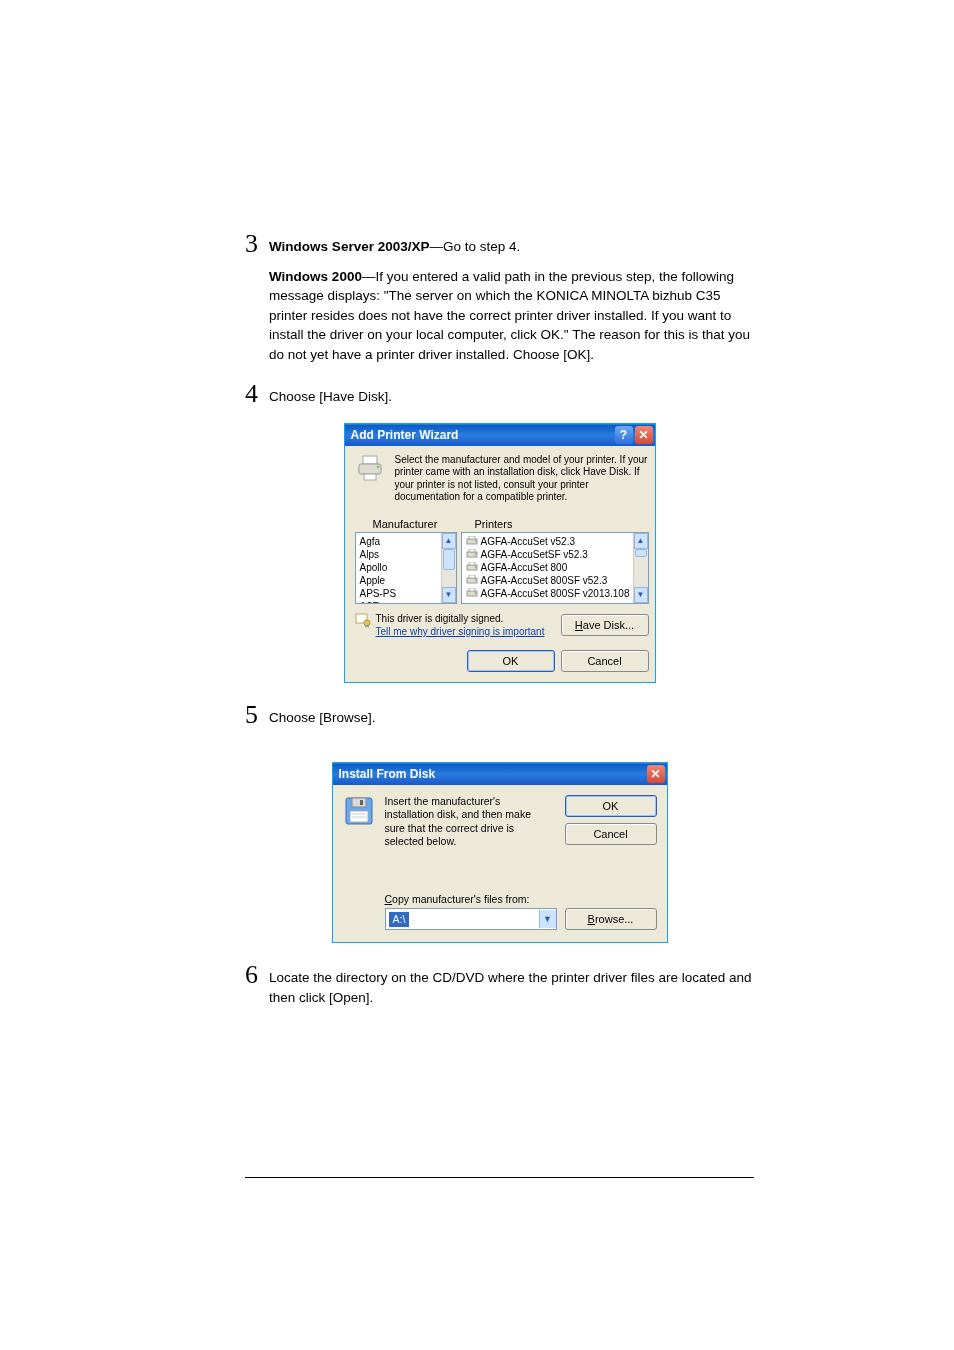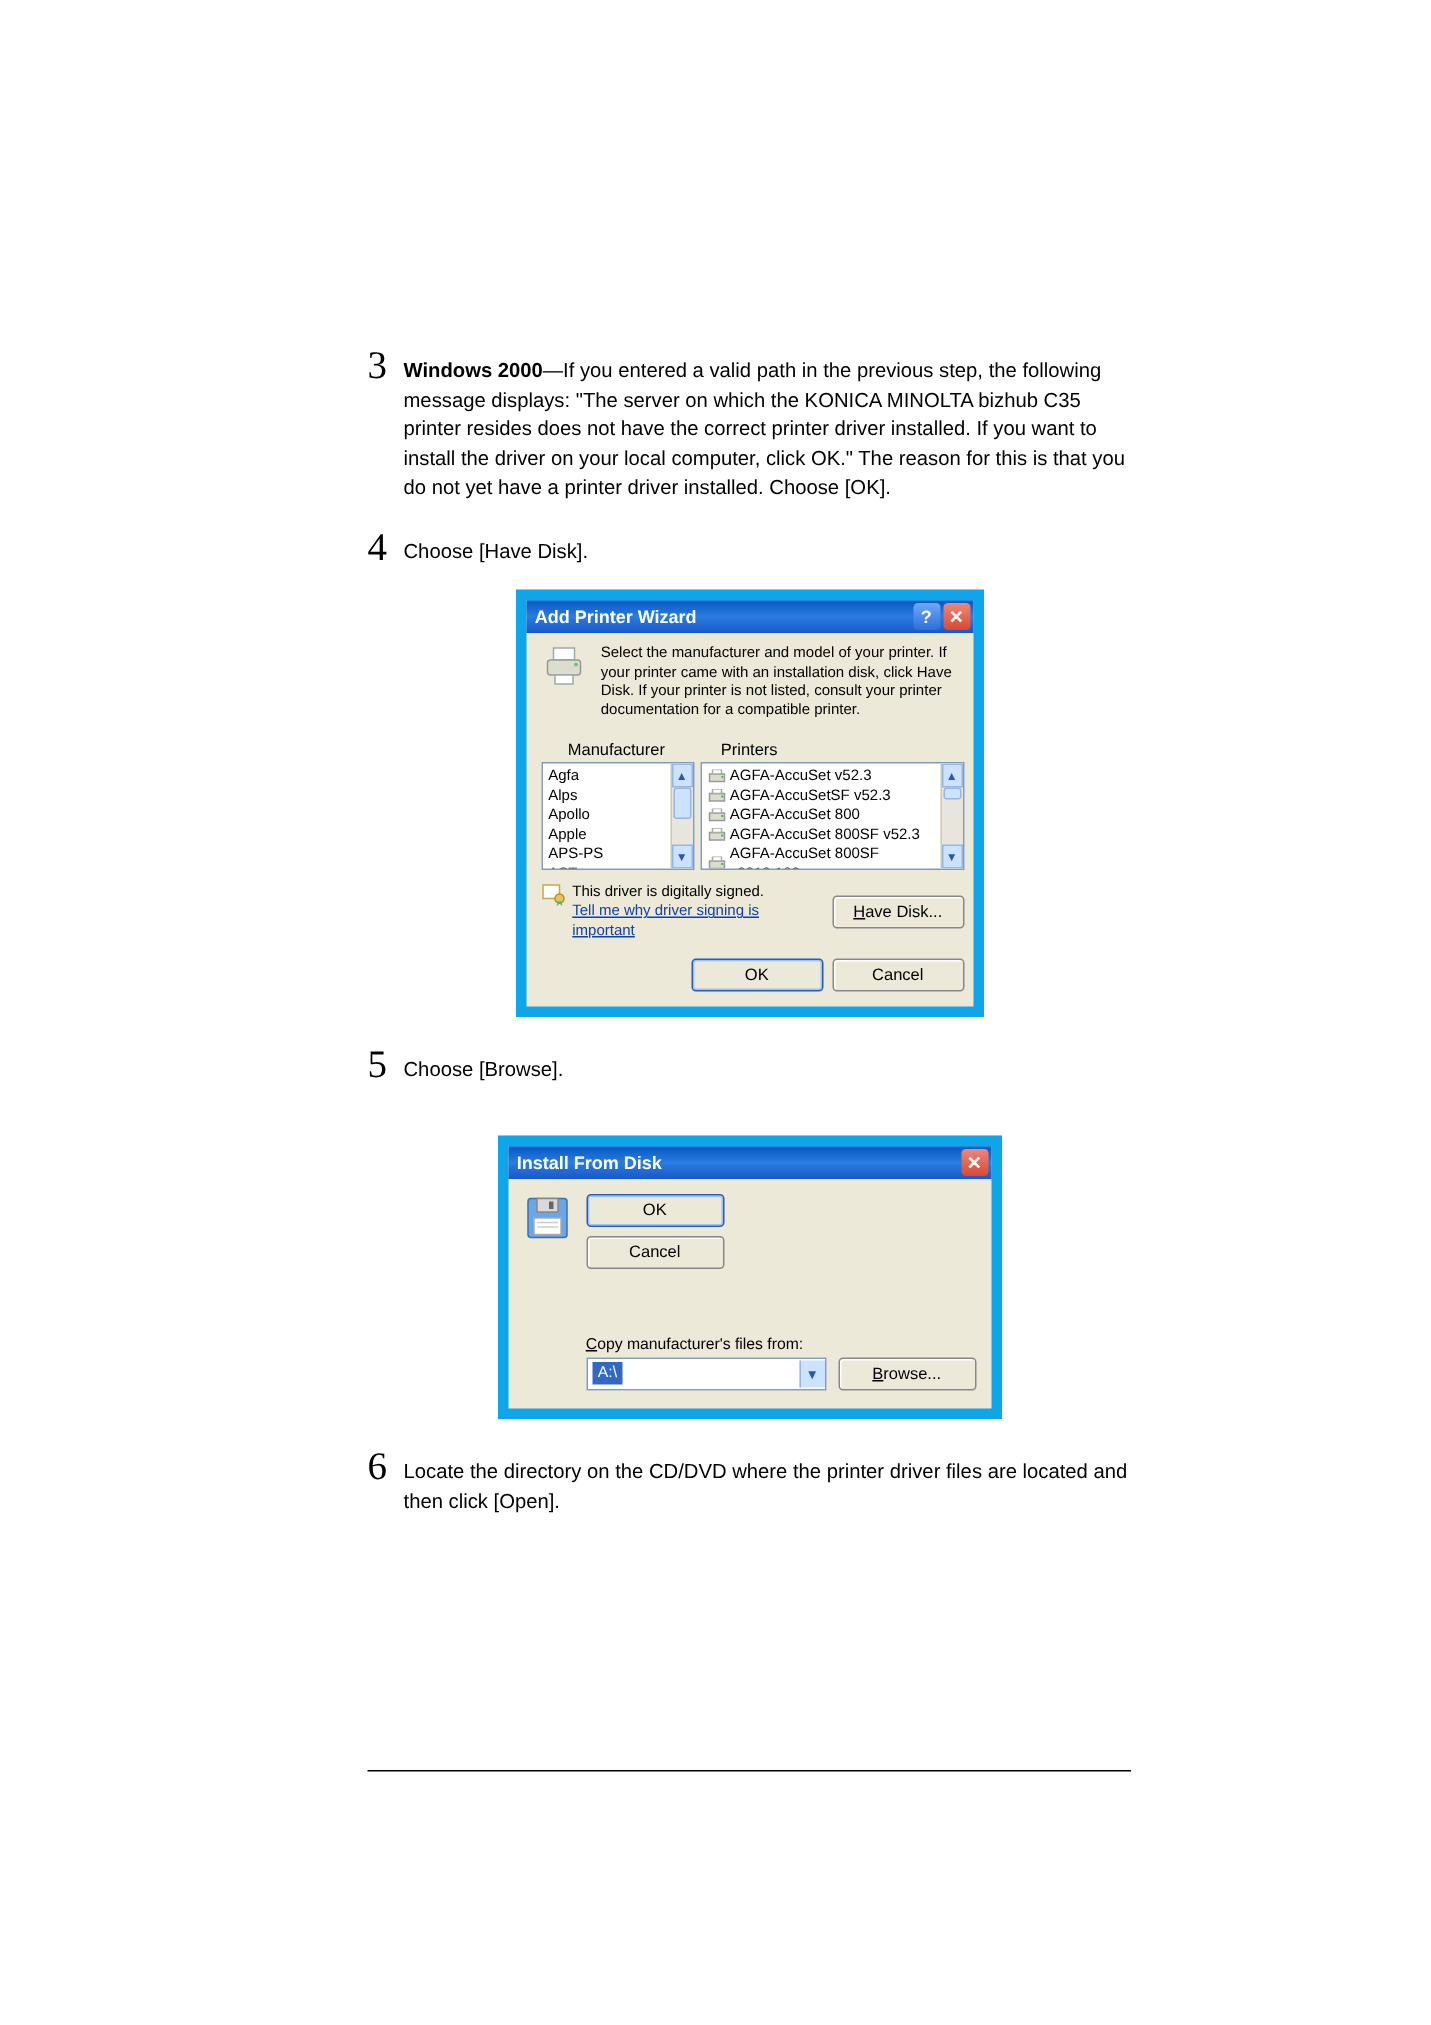--- a/index.html
+++ b/index.html
@@ -33,21 +33,21 @@
     line-height: 1.45;
     padding-top: 7px;
   }
   .step-body .para {
     margin: 0 0 10px 0;
   }
   .b { font-weight: bold; }
 
   
   .xp-dialog {
-    border: 7px solid #0ea5e9;
+    border: 1px solid #0ea5e9;
     background: #ece9d8;
     font-family: Tahoma, Arial, sans-serif;
     font-size: 11px;
     color: #000;
     box-sizing: border-box;
     margin: 6px auto 18px auto;
   }
   .titlebar {
     background: linear-gradient(to bottom, #3c8cde 0%, #0a5bc4 6%, #2a7ce0 50%, #1858c9 100%);
     color: #fff;
@@ -179,20 +179,23 @@
 </style>
 </head>
 <body>
 
 <div class="page">
 
   <div class="step">
     <div class="step-num">3</div>
     <div class="step-body">
       <p class="para">
+        <span class="b">Windows Server 2003/XP</span><span>—Go to step 4.</span>
+      </p>
+      <p class="para">
         <span class="b">Windows 2000</span><span>—If you entered a valid path in the previous step, the following message displays: "The server on which the KONICA MINOLTA bizhub C35 printer resides does not have the correct printer driver installed. If you want to install the driver on your local computer, click OK." The reason for this is that you do not yet have a printer driver installed. Choose [OK].</span>
       </p>
     </div>
   </div>
 
   <div class="step">
     <div class="step-num">4</div>
     <div class="step-body">
       <p class="para">Choose [Have Disk].</p>
     </div>
@@ -340,20 +343,21 @@
         <div class="ifd-icon">
           <svg viewBox="0 0 32 32" width="32" height="32">
             <rect x="3" y="3" width="26" height="26" rx="2" fill="#6aa7ea" stroke="#3a6fb0"></rect>
             <rect x="9" y="3" width="14" height="9" fill="#d9d9d9" stroke="#888"></rect>
             <rect x="17" y="5" width="3" height="5" fill="#666"></rect>
             <rect x="7" y="16" width="18" height="11" fill="#fff" stroke="#aaa"></rect>
             <line x1="9" y1="19" x2="23" y2="19" stroke="#ccc"></line>
             <line x1="9" y1="22" x2="23" y2="22" stroke="#ccc"></line>
           </svg>
         </div>
+        <div class="ifd-msg">Insert the manufacturer's installation disk, and then make sure that the correct drive is selected below.</div>
         <div class="ifd-btns">
           <div class="xp-button default" style="min-width:70px">OK</div>
           <div class="xp-button" style="min-width:70px">Cancel</div>
         </div>
       </div>
       <div class="ifd-sep"></div>
       <div class="ifd-label"><span class="u">C</span><span>opy manufacturer's files from:</span></div>
       <div class="ifd-row2">
         <div class="combo">
           <span class="chip">A:\</span>

